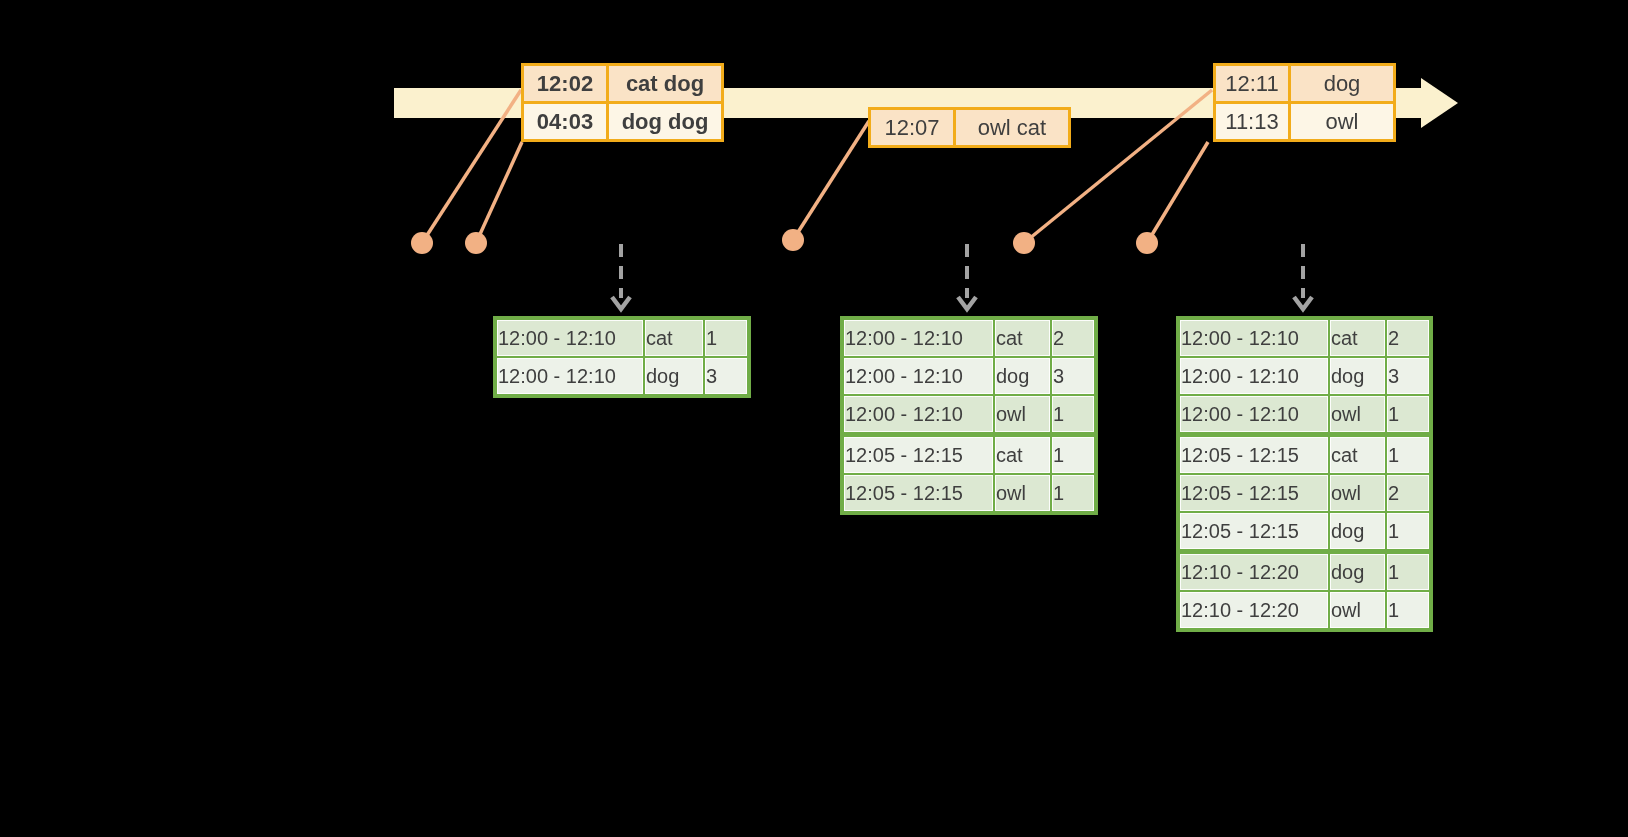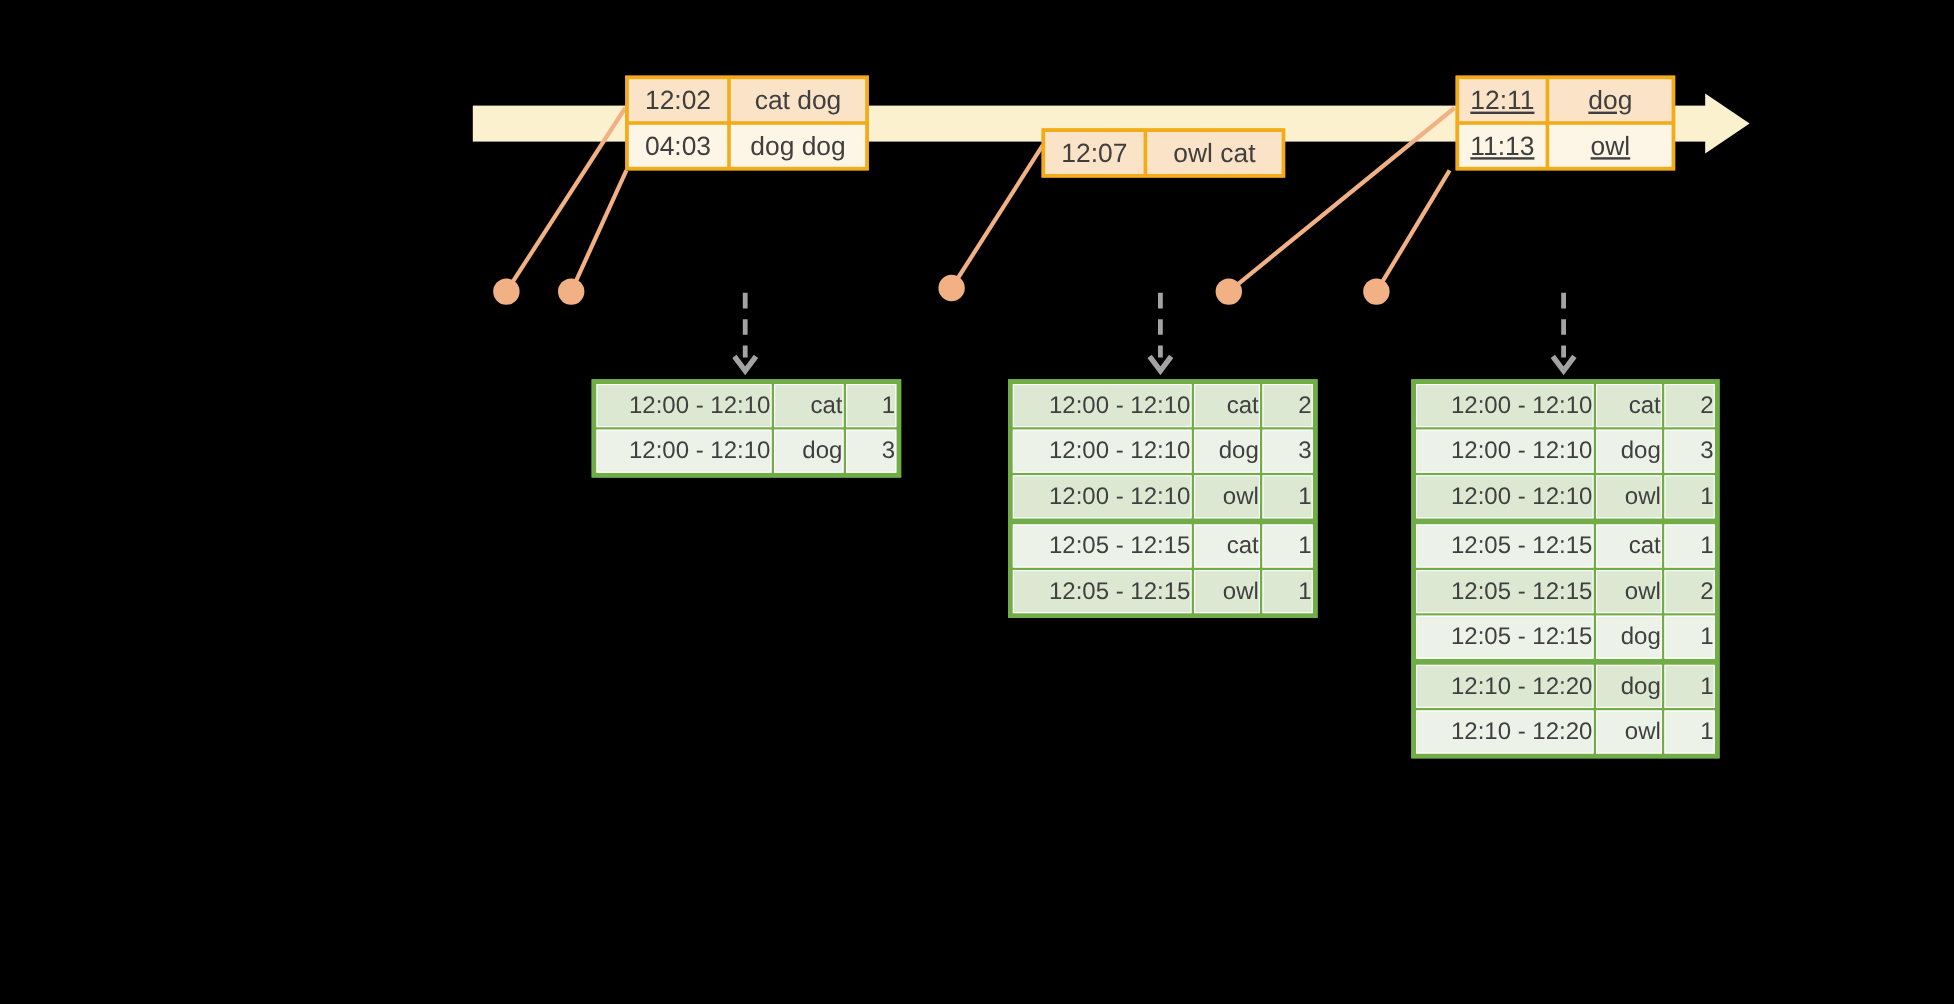--- a/index.html
+++ b/index.html
@@ -14,38 +14,38 @@
     position:absolute;left:1421px;top:78px;width:0;height:0;
     border-top:25px solid transparent;border-bottom:25px solid transparent;
     border-left:37px solid var(--timeline-band,#FBF1CE);
   }
   
   .etable{
     position:absolute;display:grid;grid-template-columns:82px 112px;gap:3px;
     background:var(--event-border,#F2AC1A);border:3px solid var(--event-border,#F2AC1A);
     font-size:22px;text-align:center;
   }
-  .etable.narrow{grid-template-columns:72px 102px;text-decoration:underline;}
+  .etable.narrow{grid-template-columns:72px 102px;}
   .ecell{height:35px;line-height:35px;}
   .e-dark{background:var(--event-row-dark,#FAE3C6);}
   .e-light{background:var(--event-row-light,#FDF6E6);}
-  .etable1{left:521px;top:63px;}
+  .etable1{left:521px;top:63px;font-weight:bold;}
   .etable2{left:868px;top:83px;margin-top:24px;}
   .etable3{left:1213px;top:63px;}
   
   .overlay{position:absolute;left:0;top:0;width:1628px;height:837px;}
   .marker-line{stroke:var(--marker,#F2B184);stroke-width:3.5;}
   .marker-dot{fill:var(--marker,#F2B184);}
   .trigger-line{stroke:var(--trigger-arrow,#A3A3A3);stroke-width:4;stroke-dasharray:13 9;}
   .trigger-head{stroke:var(--trigger-arrow,#A3A3A3);stroke-width:4.5;fill:none;}
   
   .rtable{
     position:absolute;display:flex;flex-direction:column;
     background:var(--result-border,#70AD47);border:4px solid var(--result-border,#70AD47);
-    font-size:20px;text-align:right;
+    font-size:20px;text-align:left;
   }
   .rrow{display:grid;gap:2px;margin-top:2px;}
   .rrow:first-child{margin-top:0;}
   .rrow.thick{margin-top:5px;}
   .rtable1{left:493px;top:316px;}
   .rtable1 .rrow{grid-template-columns:146px 58px 42px;}
   .rtable2{left:840px;top:316px;}
   .rtable2 .rrow{grid-template-columns:149px 55px 42px;}
   .rtable3{left:1176px;top:316px;}
   .rtable3 .rrow{grid-template-columns:148px 55px 42px;}

